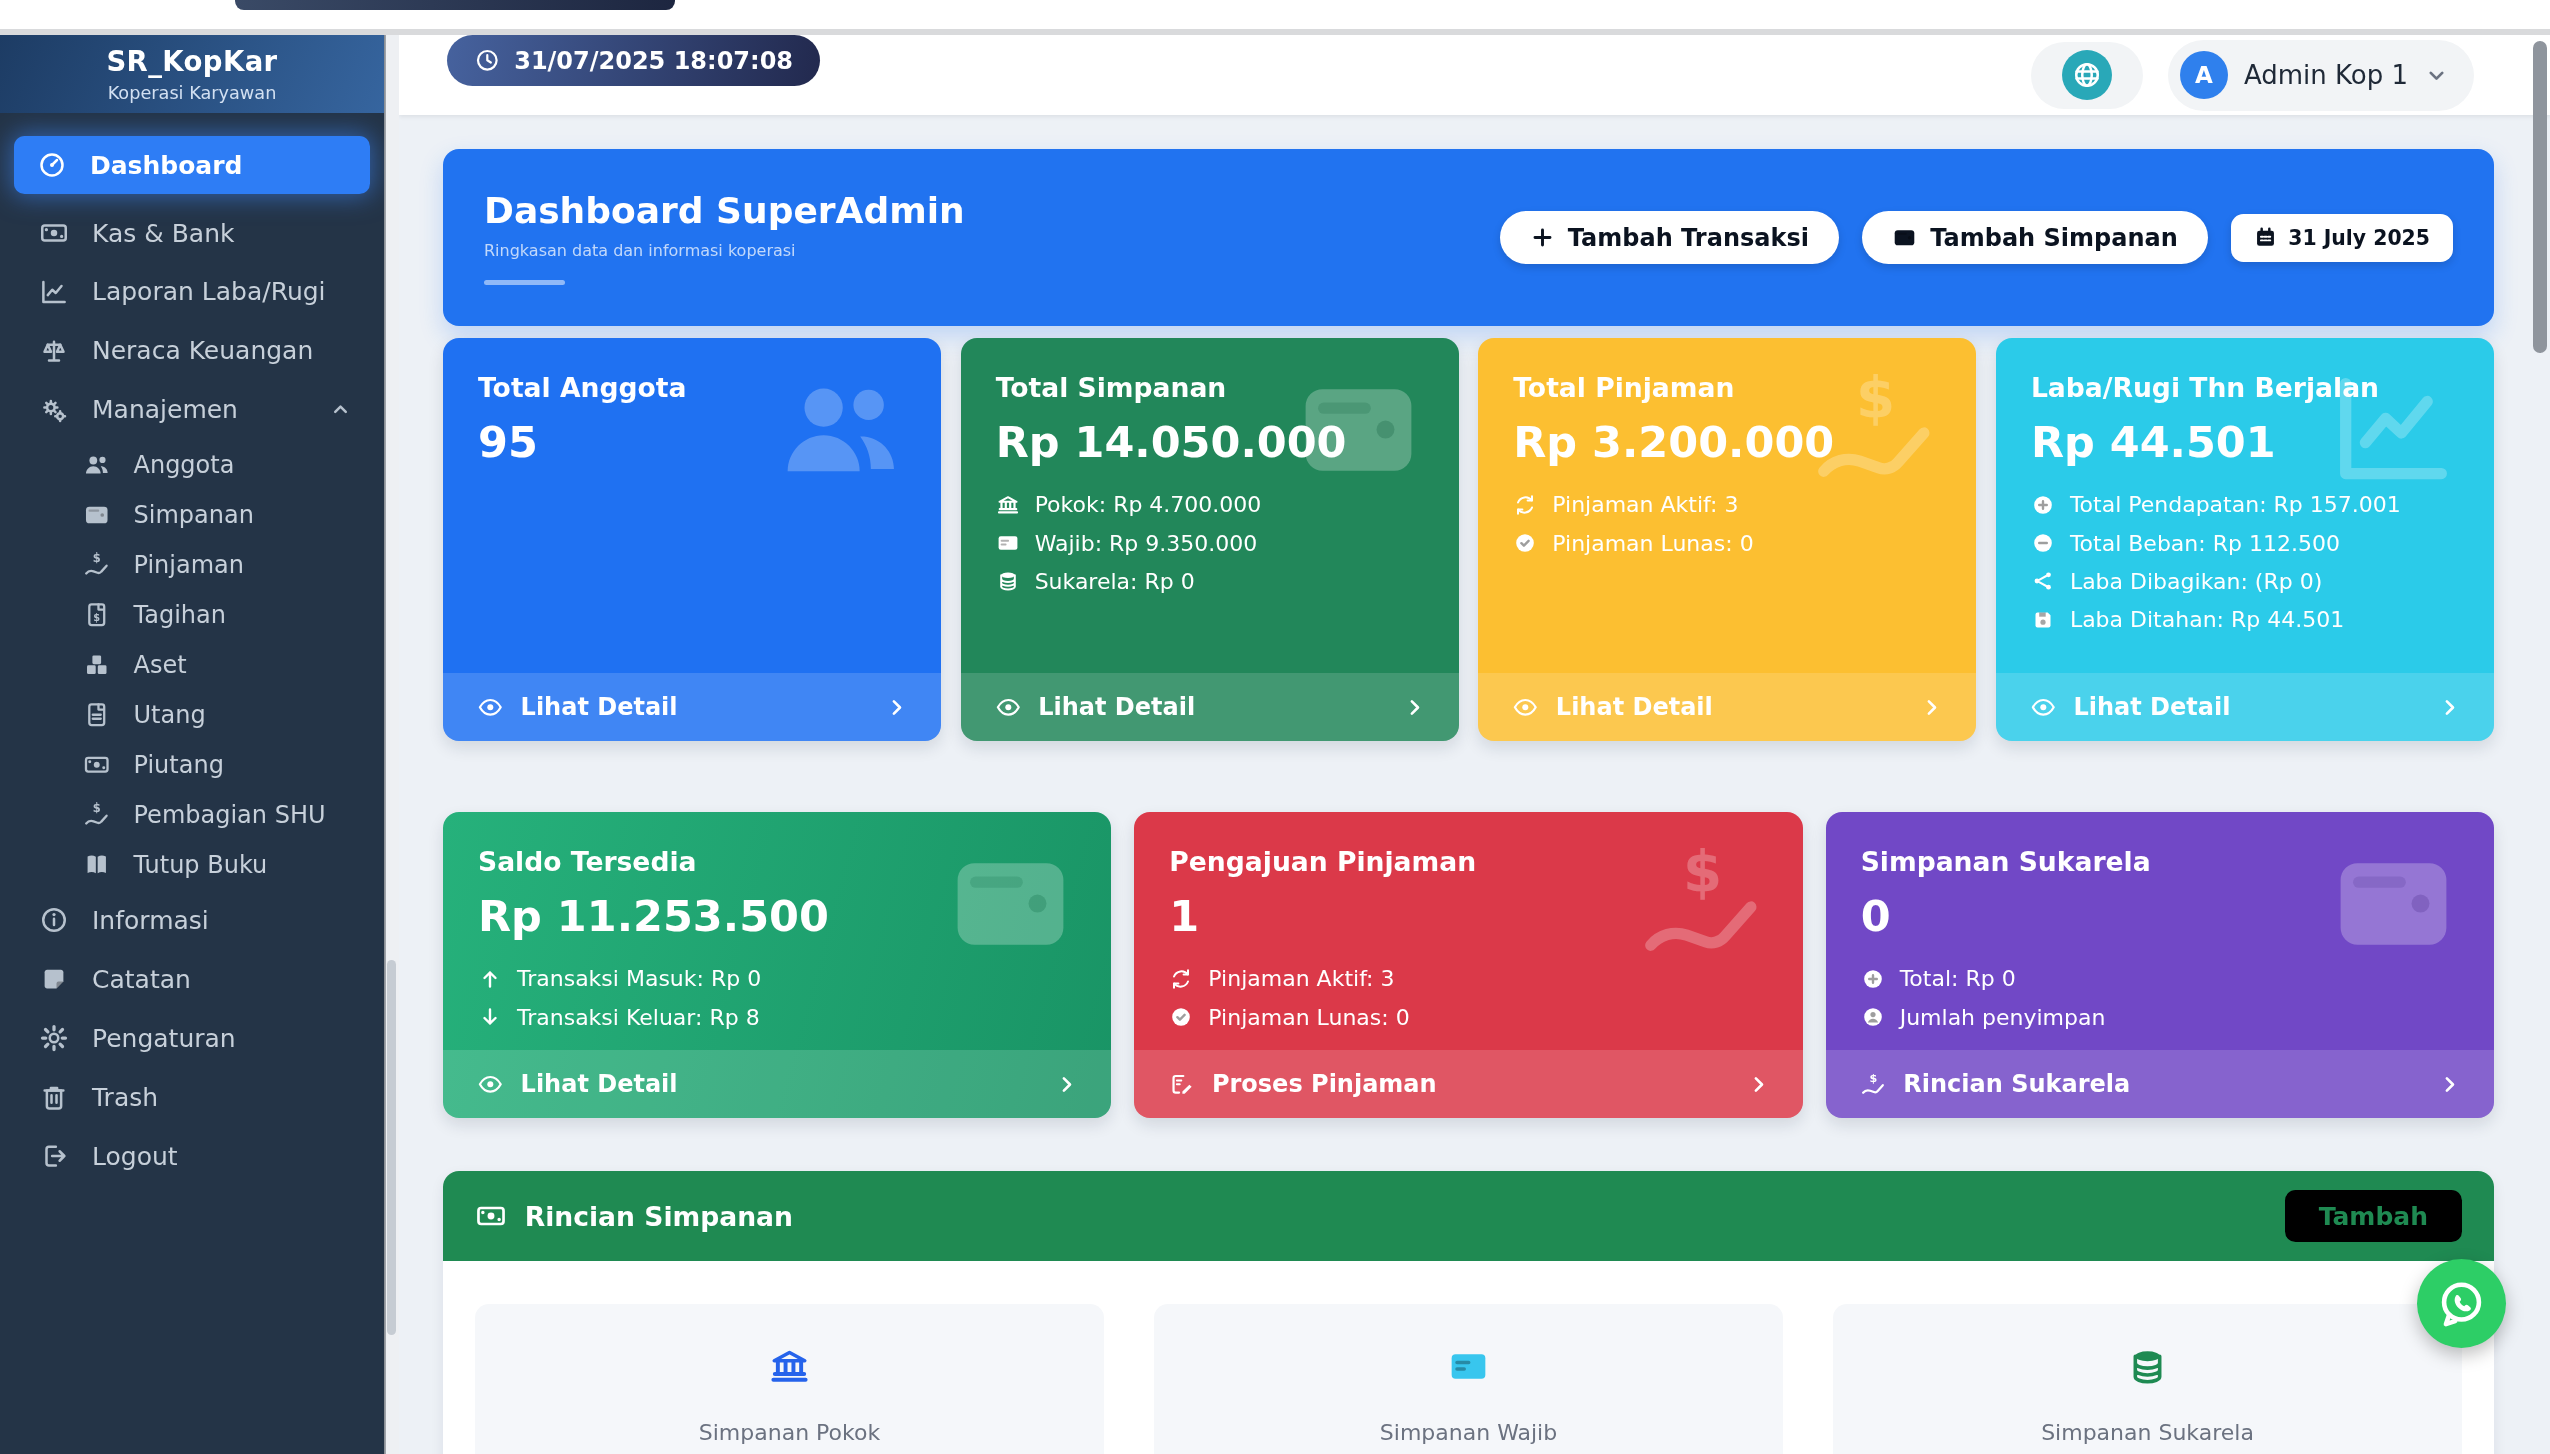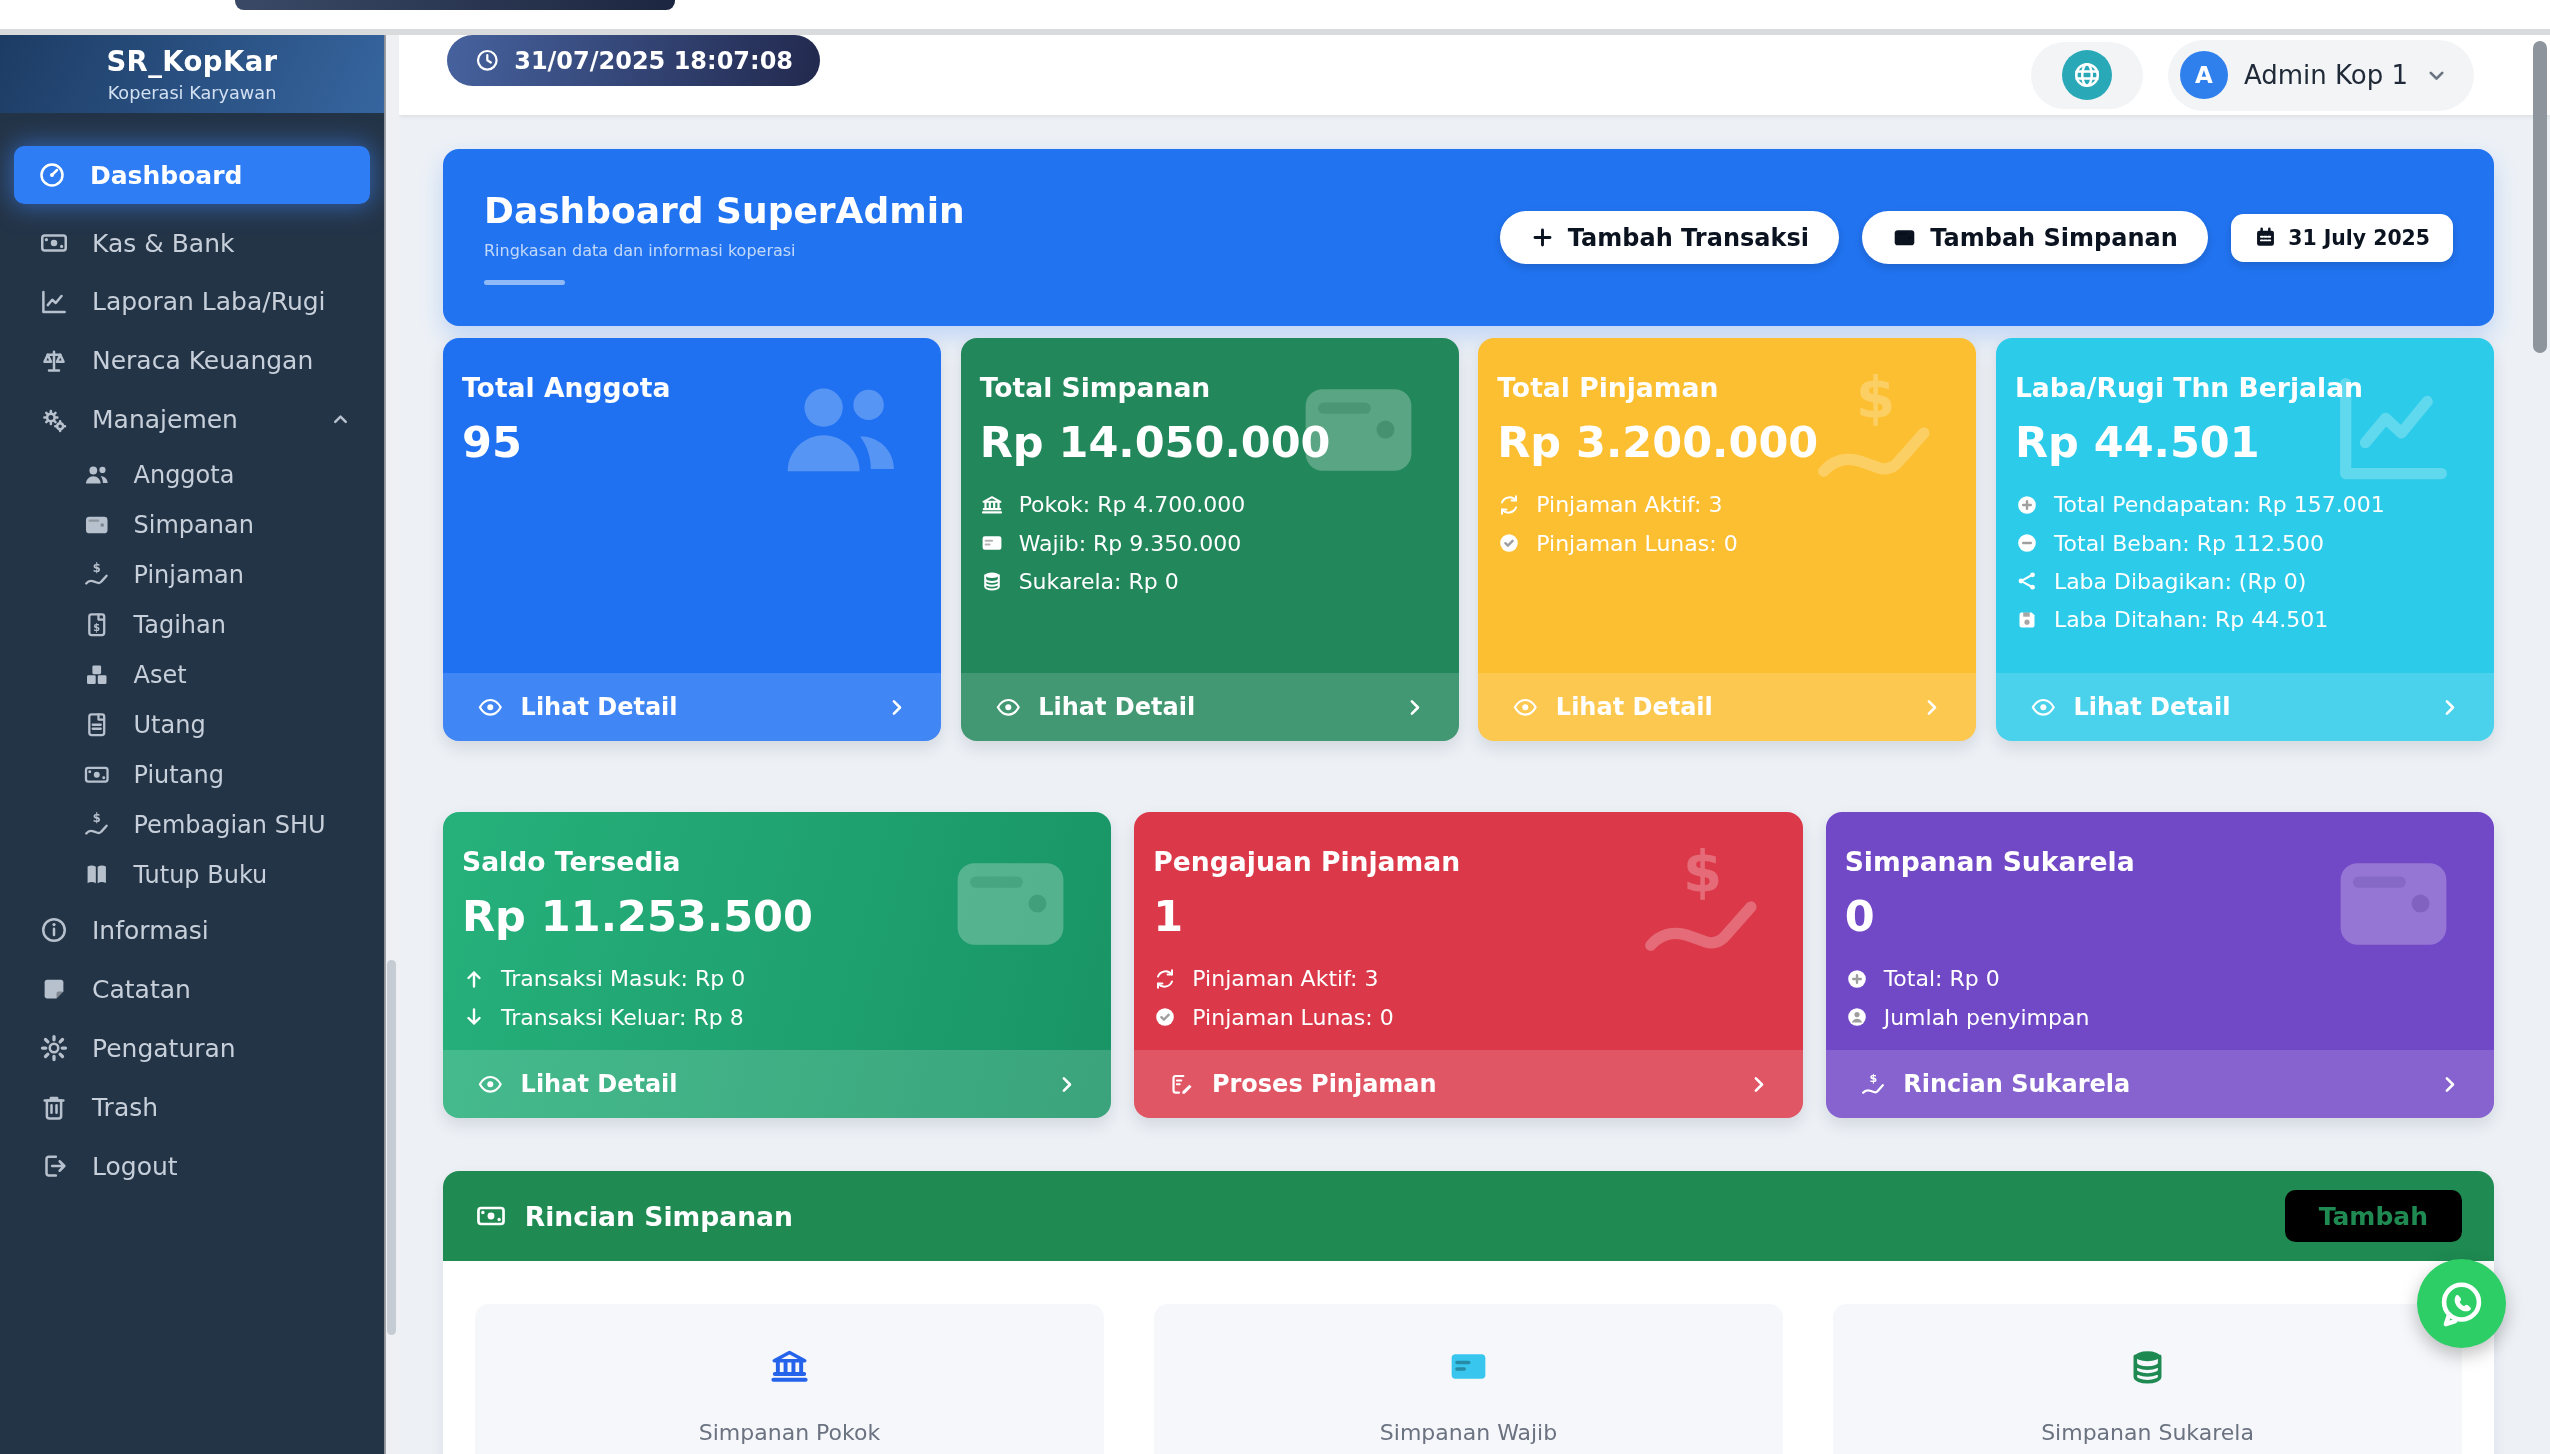--- a/index.html
+++ b/index.html
@@ -13,21 +13,21 @@
   .browser-divider{position:absolute;bottom:0;left:0;width:100%;height:6.2px;background:#d9dadc}
 
   
   .app{position:absolute;top:35px;left:0;right:0;bottom:0;display:flex}
 
   
   .sidebar{width:384px;background:#243447;display:flex;flex-direction:column;box-shadow:1.8px 0 0 rgba(20,28,40,.45);z-index:5}
   .sidebar-header{height:78px;background:linear-gradient(115deg,#1d3c64,#36659f);display:flex;flex-direction:column;align-items:center;justify-content:center;gap:5.3px;flex-shrink:0}
   .sidebar-title{color:#fff;font-size:27.5px;font-weight:700;letter-spacing:0.4px}
   .sidebar-subtitle{color:#d2e0f2;font-size:17.7px}
-  .sidebar-nav{flex:1;padding:26px 0 0;overflow:hidden}
+  .sidebar-nav{flex:1;padding:16px 0 0;overflow:hidden}
   .nav-item{display:flex;align-items:center;height:50px;margin:8.9px 16px;padding:0 16px 0 23px;border-radius:10.6px;color:#c7d0da;font-size:25px;cursor:pointer;white-space:nowrap}
   .nav-item .ic{width:30px;height:30px;flex-shrink:0;color:#b6c1cd}
   .nav-label{margin-left:23px}
   .nav-item.active{height:58px;margin:7px 14px 14px;background:#2e7df5;color:#fff;font-weight:700;box-shadow:0 0 25px 2.7px rgba(62,134,247,.55)}
   .nav-item.active .ic{color:#fff}
   .nav-chev{margin-left:auto;width:23px !important;height:23px !important}
   .nav-sub .nav-item{height:43px;margin:7px 16px;padding-left:67px;font-size:24px}
   .nav-sub .nav-item .ic{width:27.5px;height:27.5px}
 
   
@@ -59,21 +59,21 @@
   .action-btn{border:none;height:53px;border-radius:885px;background:#fff;color:#0b1320;font-weight:700;font-size:24px;font-family:inherit;display:flex;align-items:center;gap:13.3px;padding:0 30px;cursor:pointer;box-shadow:0 3.5px 8.9px rgba(0,0,0,.14);white-space:nowrap}
   .action-btn .ic{width:25px;height:25px}
   .date-btn{height:48px;border-radius:12.4px;font-size:20.4px;padding:0 23px;gap:11.5px}
   .date-btn .ic{width:23px;height:23px}
 
   
   .grid1{display:grid;grid-template-columns:repeat(4,1fr);gap:19.5px;margin-top:12.4px}
   .grid2{display:grid;grid-template-columns:repeat(3,1fr);gap:23px;margin-top:71px}
   .card{border-radius:16px;color:#fff;position:relative;overflow:hidden;display:flex;flex-direction:column;min-height:403px;box-shadow:0 7px 16px rgba(15,30,60,.12)}
   .card.mid{min-height:306px}
-  .card-body{padding:34px 19px 0;position:relative;z-index:1}
+  .card-body{padding:34px 35px 0;position:relative;z-index:1}
   .card-title{font-size:26.6px;font-weight:600}
   .card-value{font-size:43px;font-weight:800;margin-top:14px;white-space:nowrap}
   .card-lines{margin-top:25px;display:flex;flex-direction:column;gap:13.3px}
   .card-line{display:flex;align-items:center;gap:15px;font-size:22px;white-space:nowrap}
   .card-line .ic{width:24px;height:24px;flex-shrink:0}
   .card-footer{margin-top:auto;background:rgba(255,255,255,.15);display:flex;align-items:center;gap:17px;padding:20.4px 34px;font-size:24px;font-weight:600;cursor:pointer;position:relative;z-index:1}
   .card-footer .ic{width:26.6px;height:26.6px}
   .card-footer .chev{margin-left:auto;width:21px;height:21px}
   .watermark{position:absolute;top:23px;right:25px;width:151px;height:135px;opacity:.25;color:#fff;z-index:0}
 

